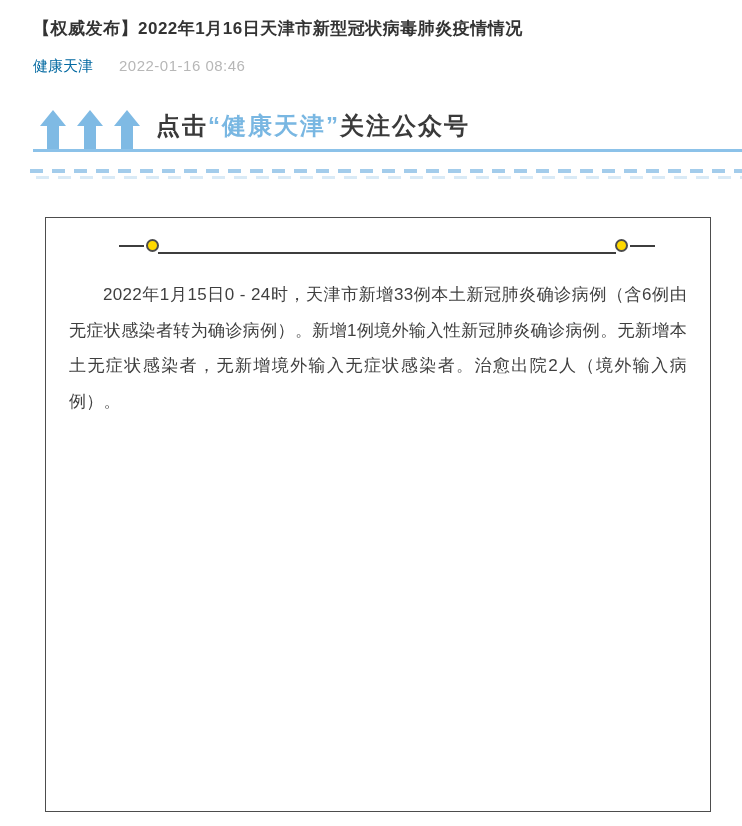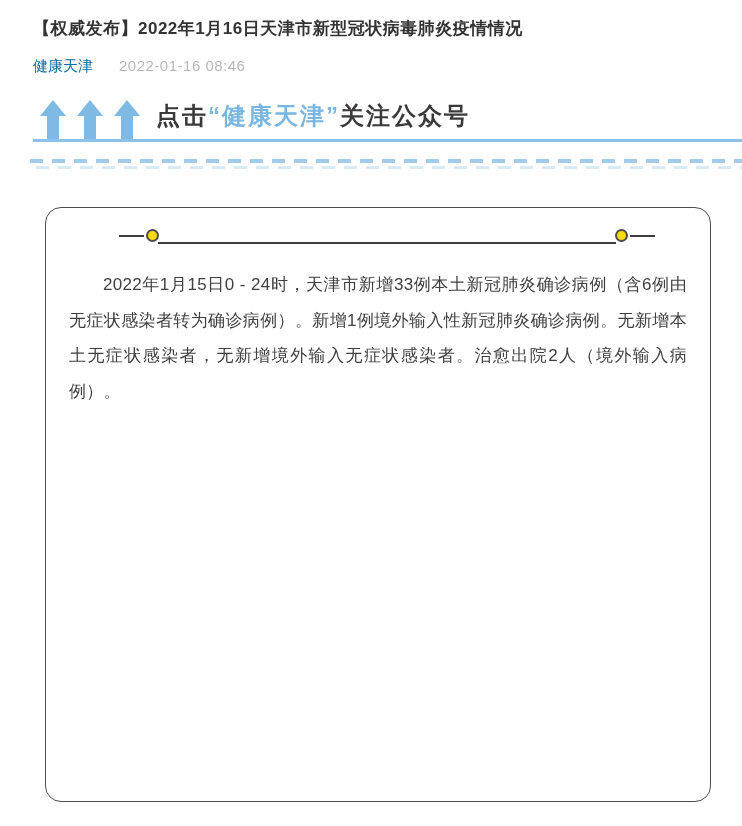--- a/index.html
+++ b/index.html
@@ -10,21 +10,21 @@
   }
   .header { padding:18px 34px 0 33px; }
   .page-title {
     font-size:17px; font-weight:600; color:#333333; line-height:1.35;
     letter-spacing:0.5px;
   }
   .byline { margin-top:16px; display:flex; align-items:baseline; font-size:15px; }
   .author { color:#0369a1; margin-right:26px; cursor:pointer; }
   .timestamp { color:#b7b7b7; letter-spacing:0.5px; }
 
-  .banner { margin-top:24px; cursor:pointer; }
+  .banner { margin-top:34px; cursor:pointer; }
   .banner-main {
     margin-left:33px; display:flex; align-items:flex-end;
     border-bottom:3px solid #8cc2e9; padding-left:7px;
   }
   .arrow-group { display:flex; gap:11px; margin-right:16px; }
   .block-arrow { position:relative; width:26px; height:39px; }
   .block-arrow::before {
     content:""; position:absolute; top:0; left:0;
     border-left:13px solid transparent; border-right:13px solid transparent;
     border-bottom:16px solid #7fbae4;
@@ -38,21 +38,21 @@
     letter-spacing:2px; padding-bottom:7px; white-space:nowrap;
   }
   .banner-highlight { color:#79b7e2; }
   .dashed-row  { margin:17px 0 0 30px; height:4px;
     background:repeating-linear-gradient(90deg,#a3cceb 0 13px,transparent 13px 22px); }
   .dashed-row2 { margin:3px 0 0 36px; height:3px;
     background:repeating-linear-gradient(90deg,#d9eaf6 0 13px,transparent 13px 22px); }
 
   .card {
     margin:38px 0 4px 45px; width:666px; height:595px;
-    border:1.5px solid #4d4d4d; border-radius:16px;
+    border:1.5px solid #4d4d4d; border-radius:0;
     padding:18px 23px 0 23px;
   }
   .ornament { display:flex; align-items:center; height:16px; margin:2px 32px 0 50px; }
   .orn-dash { width:25px; height:2px; background:#3d3d3d; }
   .orn-dot  { width:13px; height:13px; border-radius:50%;
     background:#ffd900; border:2px solid #4c4c4c; margin:0 2px; flex:none; }
   .orn-line { flex:1; height:2px; background:#3d3d3d; transform:translateY(7px); margin:0 -3px; }
 
   .card p {
     margin-top:23px; font-size:17px; line-height:2.1; color:#3f3f3f;

